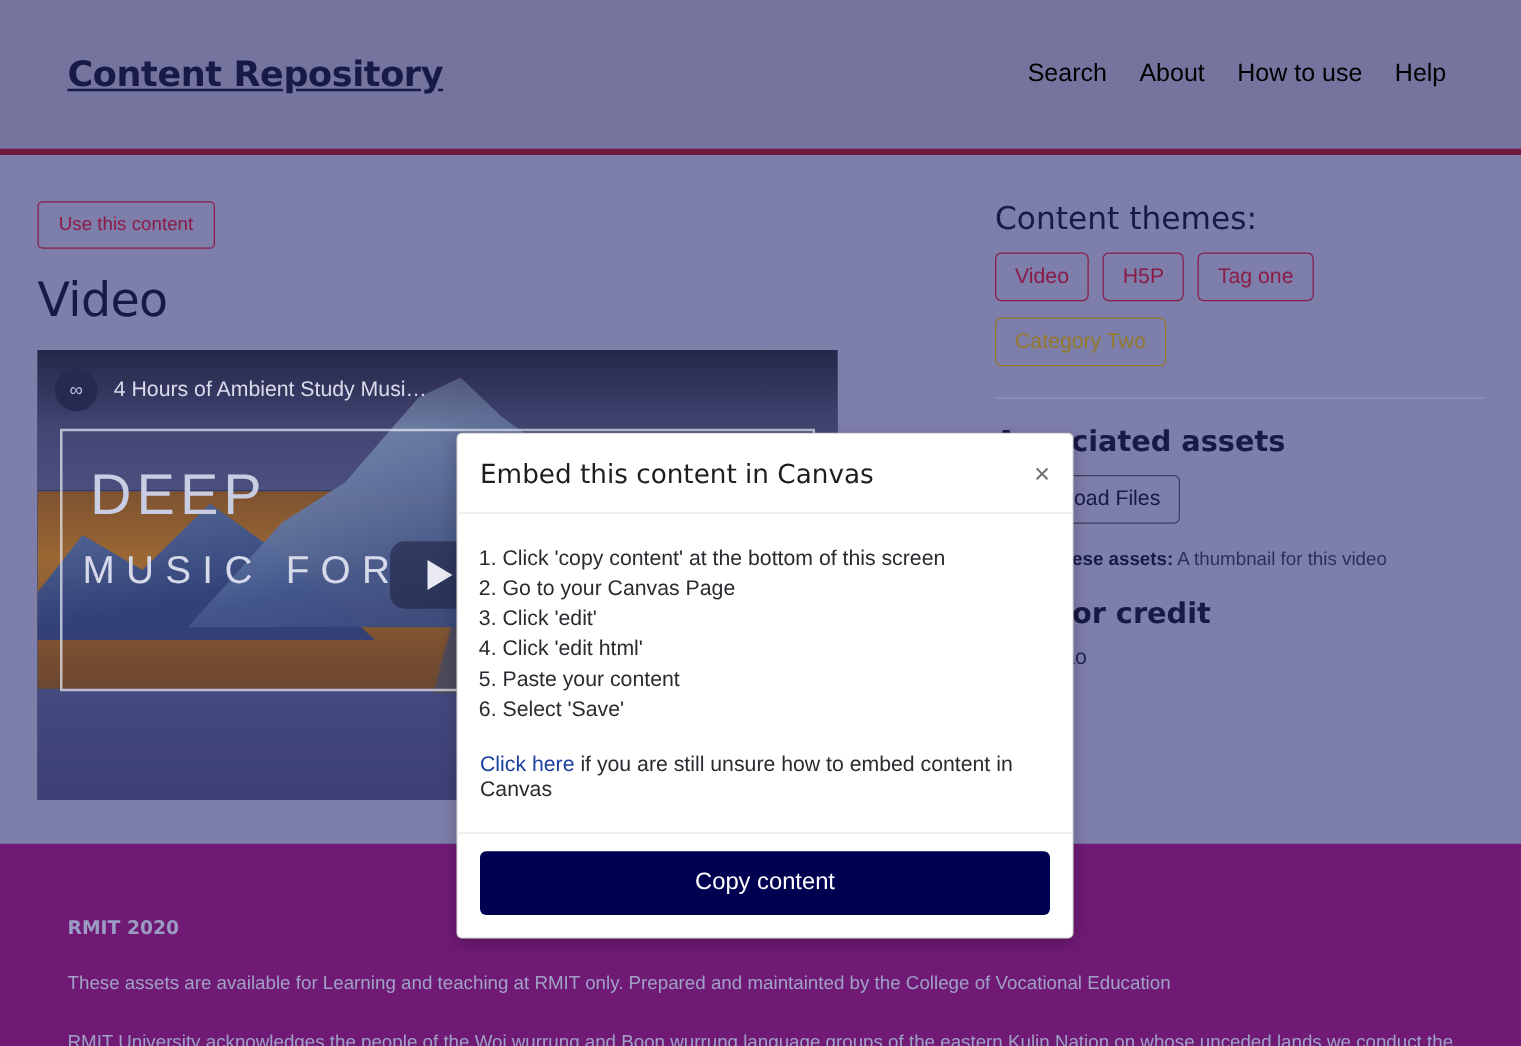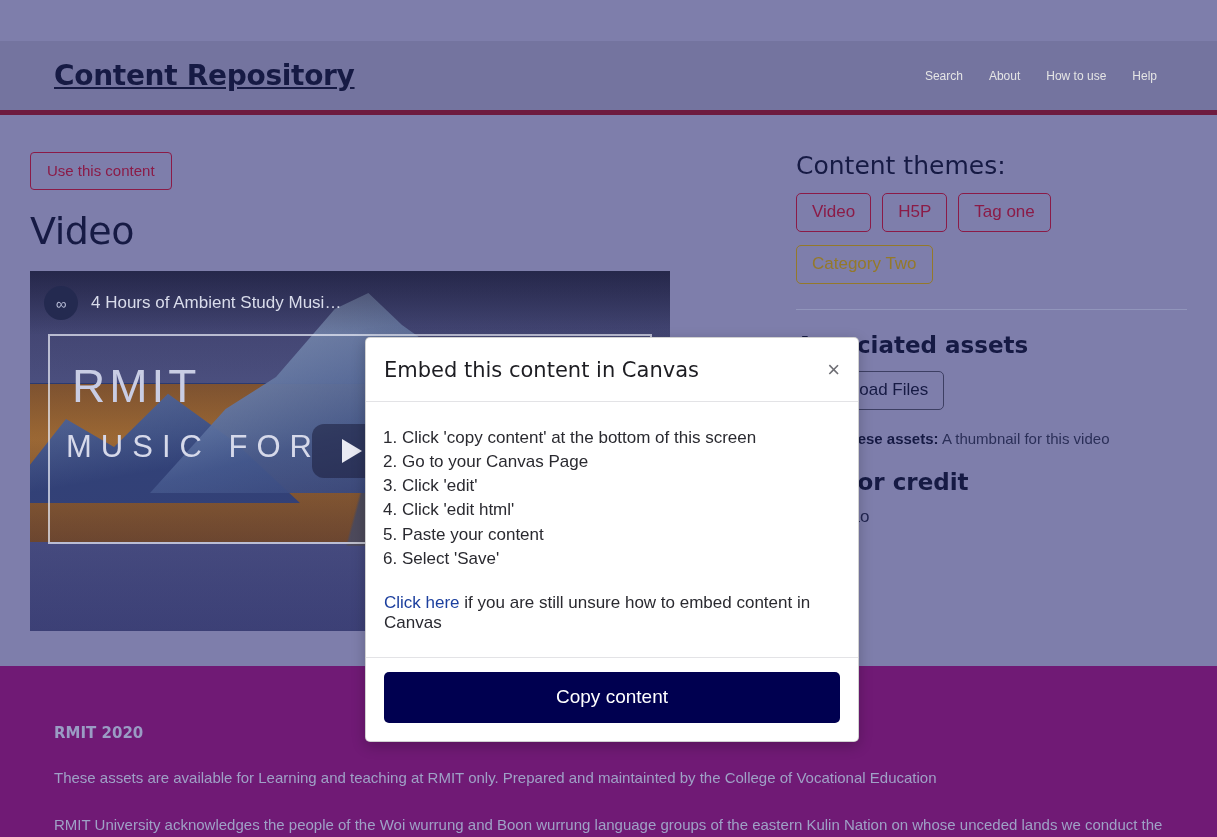--- a/index.html
+++ b/index.html
@@ -12,45 +12,44 @@
 
   body {
     font-family: "Liberation Sans", sans-serif;
     background: #7e7eab;
     color: #121440;
     position: relative;
   }
 
   
   .site-header {
-    height: 74px;
+    height: 124px;
     background: #74749f;
     border-bottom: 5px solid #6e1b3f;
     display: flex;
     align-items: center;
     padding: 0 60px 0 54px;
     position: relative;
-    margin-top: 41px;
   }
   .brand {
     font-family: "DejaVu Sans", sans-serif;
     font-size: 28px;
     font-weight: bold;
     letter-spacing: -0.3px;
     color: #161a44;
   }
   .main-nav {
     margin-left: auto;
     display: flex;
     align-items: center;
     gap: 26px;
   }
   .nav-link {
-    font-size: 12px;
-    color: #e5e5e5;
+    font-size: 20px;
+    color: #000000;
     text-decoration: none;
     white-space: nowrap;
     text-align: center;
   }
 
   
   .page-body {
     height: 551px;
     position: relative;
     padding: 0 30px;
@@ -371,21 +370,21 @@
     <h1 class="page-title">Video</h1>
 
     <div class="video-embed">
       <div class="video-poster">
         <div class="mountain-2"></div>
         <div class="mountain"></div>
         <div class="mountain-3"></div>
       </div>
       <div class="video-tint"></div>
       <div class="video-frame-box"></div>
-      <div class="video-overlay-title">RMIT</div>
+      <div class="video-overlay-title">DEEP</div>
       <div class="video-overlay-sub">MUSIC FOR</div>
 
       <div class="vid-playbtn"></div>
 
       <div class="vid-topbar">
         <span class="vid-avatar">∞</span>
         <span class="vid-title">4 Hours of Ambient Study Musi…</span>
       </div>
     </div>
   </div>

